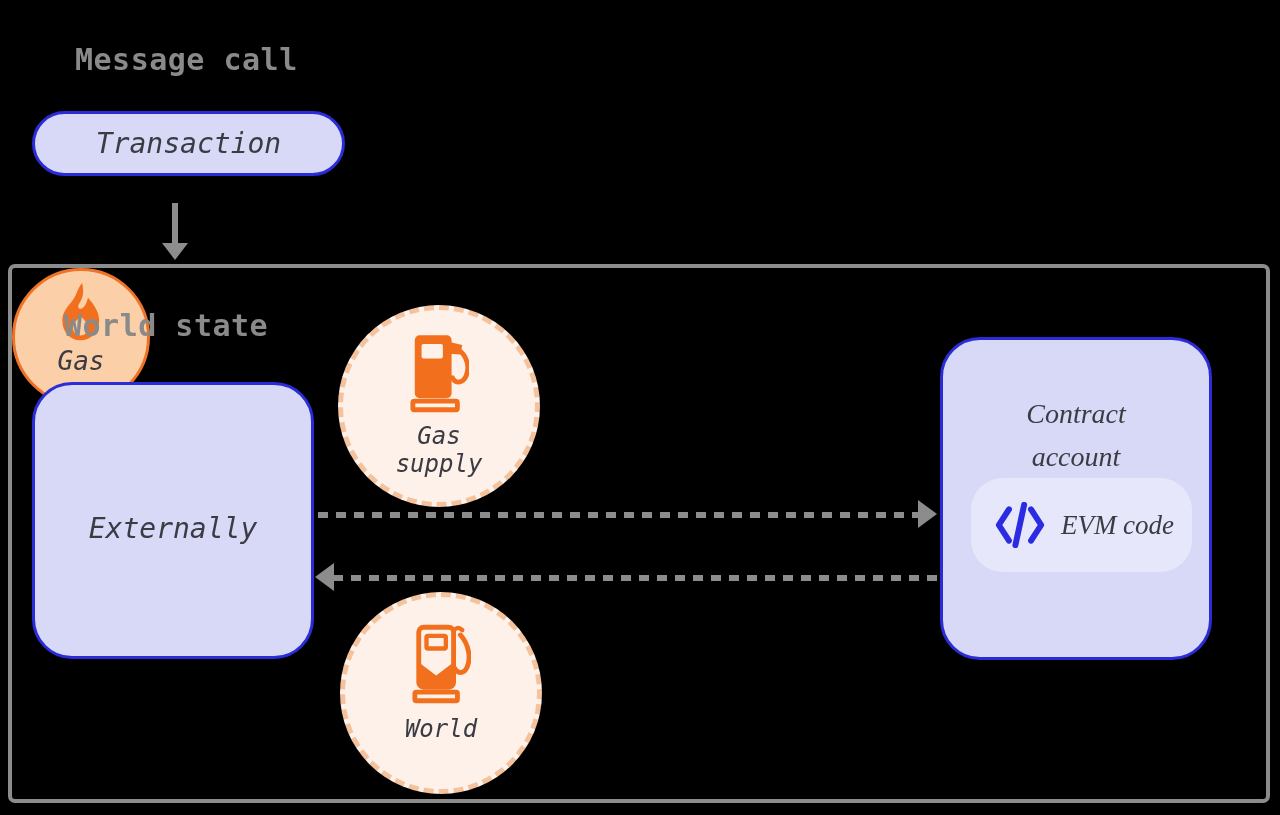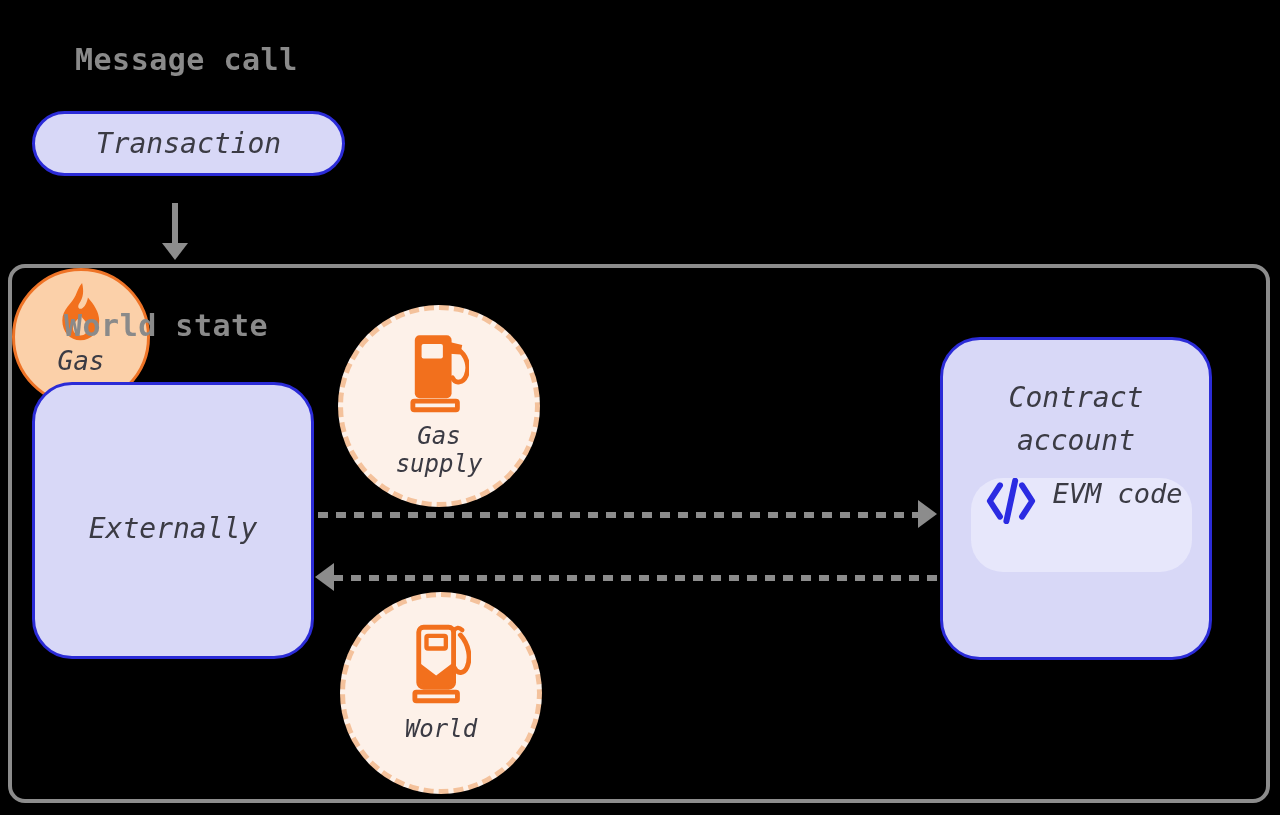--- a/index.html
+++ b/index.html
@@ -22,31 +22,31 @@
   .node .ln{display:block;font-size:28px;line-height:43px;white-space:nowrap;}
 
   .transaction{left:32px;top:111px;width:313px;height:65px;border-radius:46px;}
 
   .down-arrow{position:absolute;left:0;top:0;}
   .down-arrow .stem{position:absolute;left:172px;top:203px;width:6px;height:42px;background:#8d8d8d;}
   .down-arrow .head{position:absolute;left:162px;top:243px;width:0;height:0;
      border-left:13px solid transparent;border-right:13px solid transparent;border-top:17px solid #8d8d8d;}
 
   .world-state{position:absolute;left:8px;top:264px;width:1262px;height:539px;
-     border:4px solid var(--line-gray);border-radius:17px;background:transparent;}
+     border:4px solid var(--line-gray);border-radius:7px;background:transparent;}
 
   .ws-label{left:52px;top:40px;}
   .msg-label{left:554px;top:200px;}
 
   .eoa{left:20px;top:114px;width:282px;height:277px;border-radius:40px;padding-top:16px;}
 
-  .contract{left:928px;top:69px;width:272px;height:323px;border-radius:40px;justify-content:flex-start;padding-top:36px;}
+  .contract{left:928px;top:69px;width:272px;height:323px;border-radius:40px;justify-content:flex-start;padding-top:52px;font-family:Liberation Serif, serif;}
 
   .evm-pill{position:absolute;left:28px;top:138px;width:221px;height:94px;border-radius:32px;
-     background:var(--pill-fill);display:flex;align-items:flex-start;justify-content:center;gap:10px;}
+     background:var(--pill-fill);display:flex;align-items:center;justify-content:center;gap:10px;}
   .evm-pill .evm-text{font-size:27px;font-style:italic;color:var(--text-dark);white-space:nowrap;}
 
   .circle{position:absolute;border-radius:50%;background:var(--cream);border:5px dashed var(--peach-border);
      display:flex;flex-direction:column;align-items:center;color:var(--text-dark);font-style:italic;text-align:center;}
   .circle .cln{font-size:24px;line-height:28px;white-space:nowrap;}
   .gas-supply{left:326px;top:37px;width:202px;height:202px;}
   .gas-supply .icon-wrap{margin-top:22px;}
   .gas-supply .cap{margin-top:8px;}
   .refund{left:328px;top:324px;width:202px;height:202px;}
   .refund .icon-wrap{margin-top:26px;}

